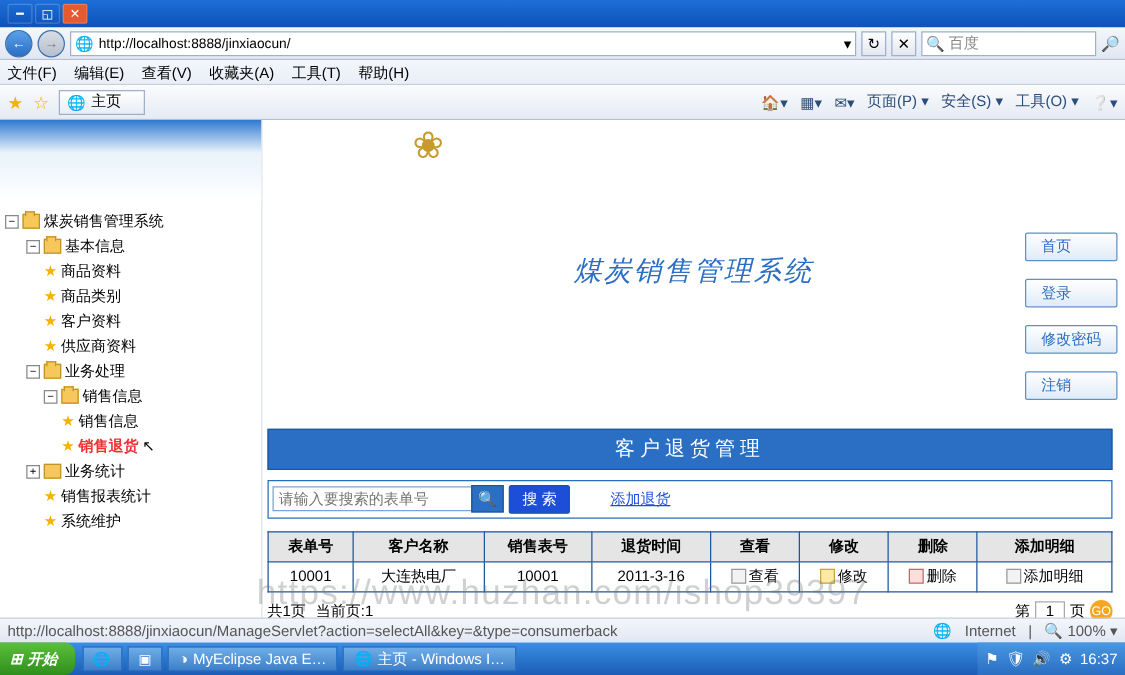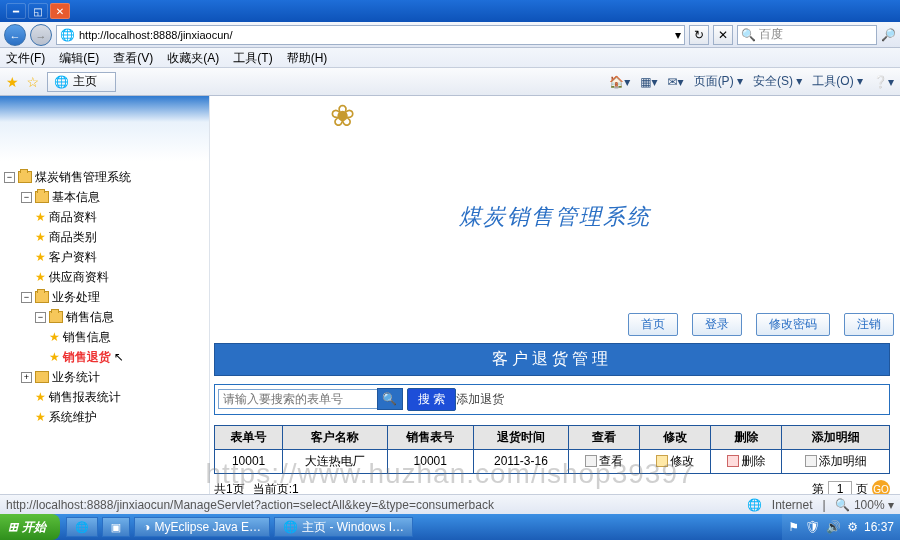--- a/index.html
+++ b/index.html
@@ -24,42 +24,42 @@
   .star { color: #f5b301; font-size: 14px; }
   .tab { height: 20px; border:1px solid #9fb0c9; background: linear-gradient(#fff,#e8edf5); padding: 0 18px 0 6px; display:flex;align-items:center;gap:4px; }
   .toolright { margin-left: auto; display: flex; align-items: center; gap: 10px; color:#2a4d7a; }
   .tricon { font-size:12px; }
   
   .content { position: absolute; top: 96px; left: 0; right: 0; bottom: 26px; display:flex; }
   .leftcol { width: 210px; border-right: 1px solid #dde3eb; }
   .banner { height: 65px; background: linear-gradient(#2f7ad0 0%, #e9f2fb 40%, #fff 100%); position:relative; overflow:hidden; display:flex; align-items:center; justify-content:center; }
   .banner-r { flex:1; height:65px; display:flex; align-items:center; justify-content:center; position:relative; }
   .systitle { font-size: 22px; color: #2a6fc4; letter-spacing: 2px; font-style:italic; font-weight: 500; }
-  .topbtns { position:absolute; right:6px; bottom:3px; display:flex; gap:14px; }
+  .topbtns { position:absolute; right:6px; bottom:19px; display:flex; gap:14px;flex-direction:column; }
   .mbtn { border:1px solid #5d8fc9; padding:2px 12px; background:linear-gradient(#fff,#e0ebf7); color:#2a6fc4; border-radius:2px; }
   
   .tree { padding: 6px 4px; }
   .tree .row { display:flex; align-items:center; gap:3px; height:20px; cursor:default; }
   .tree .ind { display:inline-block; }
   .i1{width:14px}.i2{width:28px}.i3{width:42px}
   .toggle{width:11px;height:11px;border:1px solid #888;display:inline-flex;align-items:center;justify-content:center;font-size:9px;line-height:1;background:#fff;}
   .fld { width:14px;height:12px;background:#f6c75a;border:1px solid #c29320;position:relative; }
   .fld.o::before{content:'';position:absolute;top:-3px;left:1px;width:6px;height:3px;background:#f6c75a;border:1px solid #c29320;border-bottom:none;}
   .leafstar { color:#f5b301; font-size:12px; }
   .treeroot { color:#000; }
   .active { color:#e33; font-weight:bold; }
   
   .rightcol { flex:1; display:flex; flex-direction:column; }
   .mainarea { padding: 4px 10px 16px 4px; }
   .pgtitle { background:#2a6fc4; color:#fff; text-align:center; font-size:16px; padding:5px 0; letter-spacing:4px; border:1px solid #1f569c;}
   .srow { border:1px solid #256fbf; margin-top:8px; display:flex; align-items:center; background:#fff; padding:3px;}
   .srow input { border:1px solid #7aa4d2; height:20px; width:160px; padding:0 4px; color:#4c1d95;}
   .magbtn { width:26px;height:22px;background:#2a6fc4;border:1px solid #1f569c;display:flex;align-items:center;justify-content:center;color:#fff;margin-left:-1px;}
   .sbtn { color:#fff; background:#1d4ed8; border:1px solid #1f569c; padding:2px 10px; margin-left:4px;border-radius:2px;}
-  .addlink { color:#404040; margin-left:0; }
+  .addlink { color:#1d4ed8; margin-left:32px; text-decoration:underline;}
   table.grid { width:100%; border-collapse:collapse; margin-top:10px; }
   table.grid th, table.grid td { border:1px solid #1f569c; padding:3px 4px; text-align:center; }
   table.grid th { background:#e5e5e5; font-weight:bold; }
   .act { display:inline-flex; align-items:center; gap:2px; }
   .ico { width:12px;height:12px;display:inline-block;border:1px solid #999;background:#f3f3f3; }
   .ico.del{background:#fdd;border-color:#c66;}
   .ico.ed{background:#ffe9a8;border-color:#caa24a;}
   .pager { display:flex; align-items:center; gap:8px; margin-top:6px; }
   .pager .rt { margin-left:auto; display:flex; align-items:center; gap:4px;}
   .pager input{width:24px;height:16px;border:1px solid #aaa;text-align:center;}

